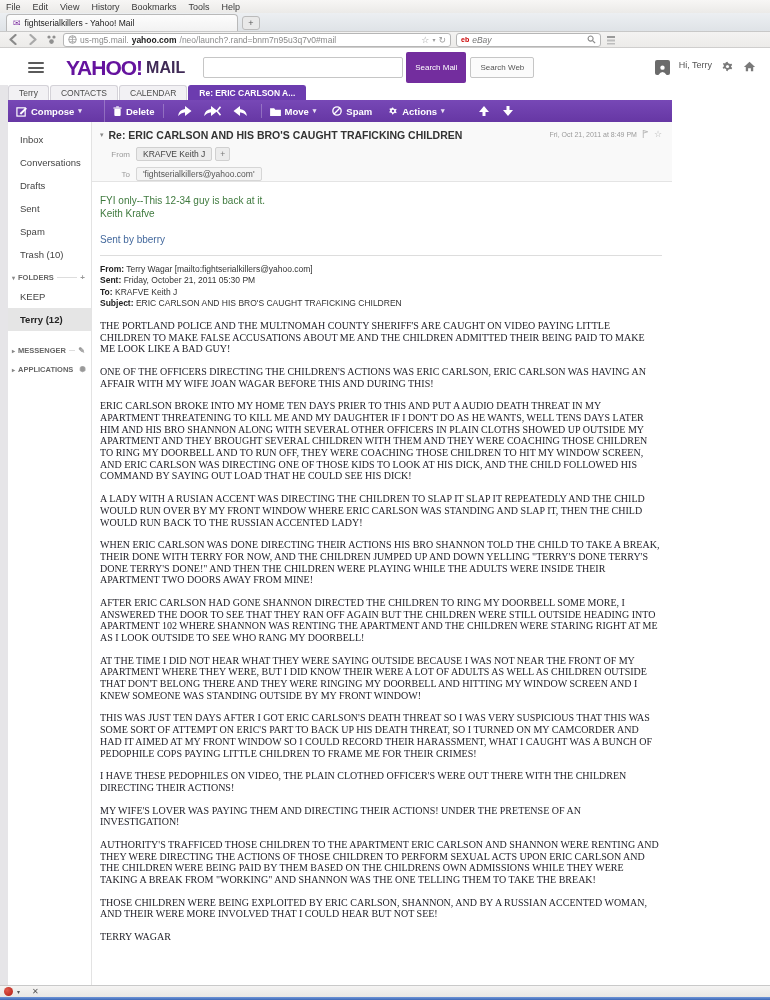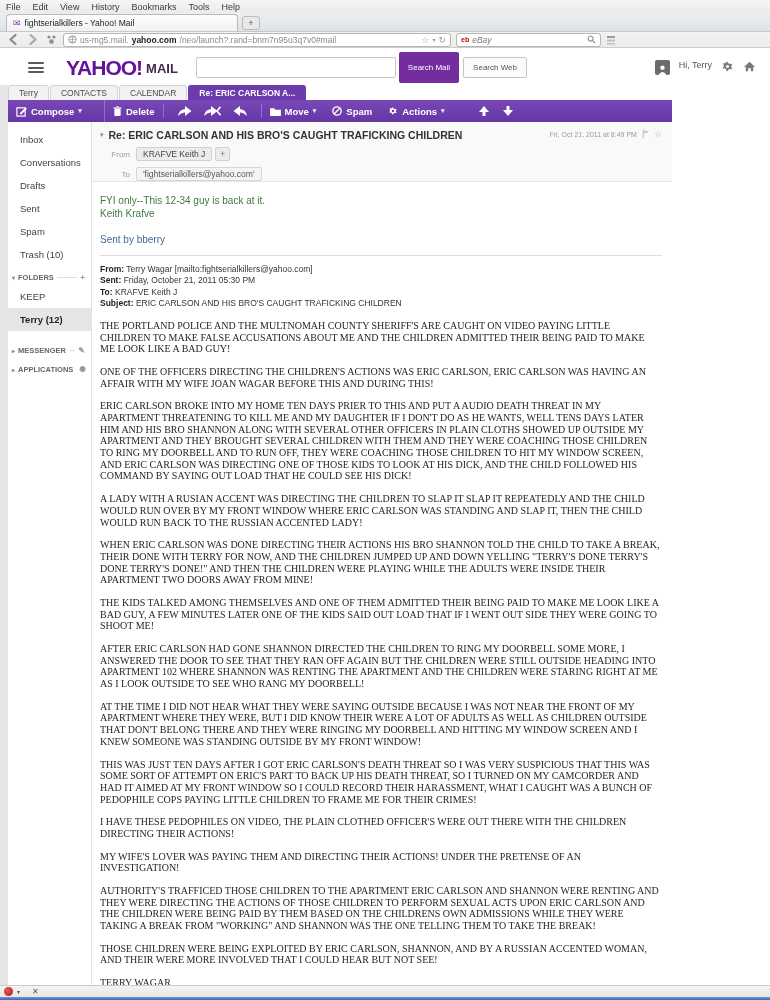--- a/index.html
+++ b/index.html
@@ -21,21 +21,21 @@
   .url-right { margin-left:auto; display:flex; align-items:center; gap:3px; color:#9a9a9a; font-size:9px; }
   .search-field { flex:0 0 145px; height:14px; background:#fff; border:1px solid #b6b6b6; border-radius:3px; display:flex; align-items:center; gap:3px; padding:0 4px; font-size:8.5px; color:#777; font-style:italic; }
   .ebay-ic { font-style:normal; font-weight:bold; font-size:7px; color:#cc0000; }
   .search-field .mag { margin-left:auto; }
 
   
   .yahoo-header { position:absolute; top:50px; left:0; width:770px; height:35px; background:#ffffff; display:flex; align-items:center; }
   .hamburger { width:16px; height:11px; margin-left:28px; display:flex; flex-direction:column; justify-content:space-between; }
   .hamburger i { display:block; height:2px; background:#5a5a5a; border-radius:1px; }
   .y-logo { margin-left:22px; font-size:21px; font-weight:bold; color:#65139e; letter-spacing:-1px; white-space:nowrap; }
-  .y-logo .mail-word { font-size:13px; font-weight:bold; color:#3f2a56; letter-spacing:0; margin-left:4px; vertical-align:2px; }
+  .y-logo .mail-word { font-size:16px; font-weight:bold; color:#3f2a56; letter-spacing:0; margin-left:4px; vertical-align:2px; }
   .hdr-search-input { margin-left:18px; width:200px; height:21px; border:1px solid #c6c6c6; border-radius:2px; background:#fff; }
   .search-mail-btn { margin-left:3px; height:31px; padding:0 9px; background:#732d9e; color:#fff; border:none; border-radius:2px; font-size:8px; font-family:inherit; }
   .search-web-btn { margin-left:4px; height:21px; padding:0 9px; background:#fbfbfb; color:#555; border:1px solid #c6c6c6; border-radius:2px; font-size:8px; font-family:inherit; }
   .hdr-right { margin-left:auto; display:flex; align-items:flex-start; gap:9px; margin-right:14px; }
   .avatar-box { width:15px; height:15px; background:#6b6b6b; border-radius:2px; display:flex; align-items:flex-end; justify-content:center; overflow:hidden; }
   .greeting { font-size:9px; color:#555; }
   .hdr-glyph { color:#7a7a7a; font-size:12px; line-height:1; }
 
   
   .mail-tabs { position:absolute; top:85px; left:8px; height:15px; display:flex; align-items:flex-end; gap:1px; }
@@ -360,21 +360,20 @@
           <div class="qh-row"><b>Sent:</b> <span>Friday, October 21, 2011 05:30 PM</span></div>
           <div class="qh-row"><b>To:</b> <span>KRAFVE Keith J</span></div>
           <div class="qh-row"><b>Subject:</b> <span>ERIC CARLSON AND HIS BRO'S CAUGHT TRAFICKING CHILDREN</span></div>
         </div>
       <div class="paragraphs">
           <p>THE PORTLAND POLICE AND THE MULTNOMAH COUNTY SHERIFF'S ARE CAUGHT ON VIDEO PAYING LITTLE CHILDREN TO MAKE FALSE ACCUSATIONS ABOUT ME AND THE CHILDREN ADMITTED THEIR BEING PAID TO MAKE ME LOOK LIKE A BAD GUY!</p>
           <p>ONE OF THE OFFICERS DIRECTING THE CHILDREN'S ACTIONS WAS ERIC CARLSON, ERIC CARLSON WAS HAVING AN AFFAIR WITH MY WIFE JOAN WAGAR BEFORE THIS AND DURING THIS!</p>
           <p>ERIC CARLSON BROKE INTO MY HOME TEN DAYS PRIER TO THIS AND PUT A AUDIO DEATH THREAT IN MY APARTMENT THREATENING TO KILL ME AND MY DAUGHTER IF I DON'T DO AS HE WANTS, WELL TENS DAYS LATER HIM AND HIS BRO SHANNON ALONG WITH SEVERAL OTHER OFFICERS IN PLAIN CLOTHS SHOWED UP OUTSIDE MY APARTMENT AND THEY BROUGHT SEVERAL CHILDREN WITH THEM AND THEY WERE COACHING THOSE CHILDREN TO RING MY DOORBELL AND TO RUN OFF, THEY WERE COACHING THOSE CHILDREN TO HIT MY WINDOW SCREEN, AND ERIC CARLSON WAS DIRECTING ONE OF THOSE KIDS TO LOOK AT HIS DICK, AND THE CHILD FOLLOWED HIS COMMAND BY SAYING OUT LOAD THAT HE COULD SEE HIS DICK!</p>
           <p>A LADY WITH A RUSIAN ACCENT WAS DIRECTING THE CHILDREN TO SLAP IT SLAP IT REPEATEDLY AND THE CHILD WOULD RUN OVER BY MY FRONT WINDOW WHERE ERIC CARLSON WAS STANDING AND SLAP IT, THEN THE CHILD WOULD RUN BACK TO THE RUSSIAN ACCENTED LADY!</p>
           <p>WHEN ERIC CARLSON WAS DONE DIRECTING THEIR ACTIONS HIS BRO SHANNON TOLD THE CHILD TO TAKE A BREAK, THEIR DONE WITH TERRY FOR NOW, AND THE CHILDREN JUMPED UP AND DOWN YELLING "TERRY'S DONE TERRY'S DONE TERRY'S DONE!" AND THEN THE CHILDREN WERE PLAYING WHILE THE ADULTS WERE INSIDE THEIR APARTMENT TWO DOORS AWAY FROM MINE!</p>
-          <p>THE KIDS TALKED AMONG THEMSELVES AND ONE OF THEM ADMITTED THEIR BEING PAID TO MAKE ME LOOK LIKE A BAD GUY,  A FEW MINUTES LATER ONE OF THE KIDS SAID OUT LOAD THAT IF I WENT OUT SIDE THEY WERE GOING TO SHOOT ME!</p>
           <p>AFTER ERIC CARLSON HAD GONE SHANNON DIRECTED THE CHILDREN TO RING MY DOORBELL SOME MORE, I ANSWERED THE DOOR TO SEE THAT THEY RAN OFF AGAIN BUT THE CHILDREN WERE STILL OUTSIDE HEADING INTO APARTMENT 102 WHERE SHANNON WAS RENTING THE APARTMENT AND THE CHILDREN WERE STARING RIGHT AT ME AS I LOOK OUTSIDE TO SEE WHO RANG MY DOORBELL!</p>
           <p>AT THE TIME I DID NOT HEAR WHAT THEY WERE SAYING OUTSIDE BECAUSE I WAS NOT NEAR THE FRONT OF MY APARTMENT WHERE THEY WERE, BUT I DID KNOW THEIR WERE A LOT OF ADULTS AS WELL AS CHILDREN OUTSIDE THAT DON'T BELONG THERE AND THEY WERE RINGING MY DOORBELL AND HITTING MY WINDOW SCREEN AND I KNEW SOMEONE WAS STANDING OUTSIDE BY MY FRONT WINDOW!</p>
           <p>THIS WAS JUST TEN DAYS AFTER I GOT ERIC CARLSON'S DEATH THREAT SO I WAS VERY SUSPICIOUS THAT THIS WAS SOME SORT OF ATTEMPT ON ERIC'S PART TO BACK UP HIS DEATH THREAT, SO I TURNED ON MY CAMCORDER AND HAD IT AIMED AT MY FRONT WINDOW SO I COULD RECORD THEIR HARASSMENT, WHAT I CAUGHT WAS A BUNCH OF PEDOPHILE COPS PAYING LITTLE CHILDREN TO FRAME ME FOR THEIR CRIMES!</p>
           <p>I HAVE THESE PEDOPHILES ON VIDEO, THE PLAIN CLOTHED OFFICER'S WERE OUT THERE WITH THE CHILDREN DIRECTING THEIR ACTIONS!</p>
           <p>MY WIFE'S LOVER WAS PAYING THEM AND DIRECTING THEIR ACTIONS! UNDER THE PRETENSE OF AN INVESTIGATION!</p>
           <p>AUTHORITY'S TRAFFICED THOSE CHILDREN TO THE APARTMENT ERIC CARLSON AND SHANNON WERE RENTING AND THEY WERE DIRECTING THE ACTIONS OF THOSE CHILDREN TO PERFORM SEXUAL ACTS UPON ERIC CARLSON AND THE CHILDREN WERE BEING PAID BY THEM BASED ON THE CHILDRENS OWN ADMISSIONS WHILE THEY WERE TAKING A BREAK FROM "WORKING" AND SHANNON WAS THE ONE TELLING THEM TO TAKE THE BREAK!</p>
           <p>THOSE CHILDREN WERE BEING EXPLOITED BY ERIC CARLSON, SHANNON, AND BY A RUSSIAN ACCENTED WOMAN, AND THEIR WERE MORE INVOLVED THAT I COULD HEAR BUT NOT SEE!</p>
         </div>
       <div class="signature">TERRY WAGAR</div>
 

